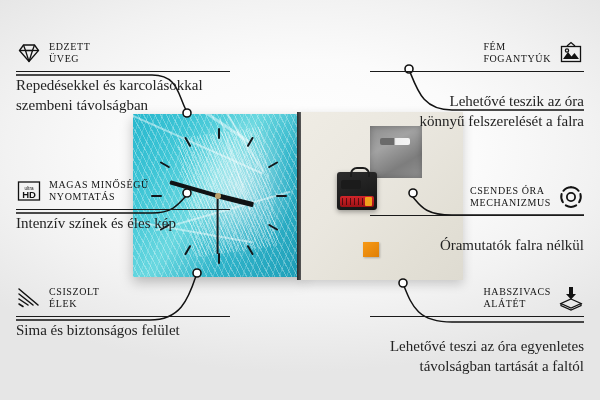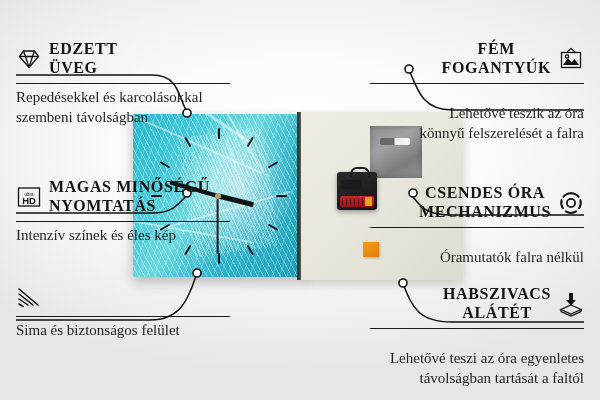--- a/index.html
+++ b/index.html
@@ -103,31 +103,31 @@
   .hand-h{width:5px;height:36px;margin-left:-2.5px;margin-top:-36px;}
   .hand-m{width:4px;height:50px;margin-left:-2px;margin-top:-50px;}
   .hand-s{width:1.6px;height:58px;margin-left:-.8px;margin-top:-58px;background:#1a1c1f;}
   .cap{position:absolute;left:50%;top:50%;width:6px;height:6px;margin:-3px 0 0 -3px;
        border-radius:50%;background:#b9a06a;}
 
   
   .callout{position:absolute;width:214px;}
   .callout .head{display:flex;align-items:center;gap:7px;}
   .callout .title{
-    font-size:16px;letter-spacing:.6px;color:#141414;line-height:1.18;
-    font-weight:bold;text-transform:uppercase;
+    font-size:10px;letter-spacing:.6px;color:#141414;line-height:1.18;
+    font-weight:normal;text-transform:uppercase;
   }
   .callout .rule{height:1px;background:#1a1a1a;margin:5px 0 4px;}
   .callout .desc{font-size:15px;color:#232323;line-height:1.32;}
 
   .left-co .head{justify-content:flex-start;}
   .left-co .title{text-align:left;}
   .left-co .desc{text-align:left;}
   .right-co .head{justify-content:flex-end;}
-  .right-co .title{text-align:center;}
+  .right-co .title{text-align:left;}
   .right-co .desc{text-align:right;margin-top:20px;}
 
   .ico{width:26px;height:26px;flex:0 0 26px;display:block;}
   .ico svg{display:block;width:26px;height:26px;}
 
   .lines{position:absolute;inset:0;pointer-events:none;}
 </style>
 </head>
 <body>
 
@@ -252,20 +252,24 @@
       <span class="ico">
         <svg viewBox="0 0 26 26">
             <g stroke="#121212" stroke-width="1.5" stroke-linecap="round">
           <line x1="3" y1="4" x2="22" y2="20"></line>
           <line x1="3" y1="9" x2="17" y2="20"></line>
           <line x1="3" y1="14" x2="12" y2="20"></line>
           <line x1="3" y1="19" x2="7" y2="21.5"></line>
         </g>
           </svg>
       </span>
+      <span class="title">
+        <span>CSISZOLT</span><br>
+        <span>ÉLEK</span>
+      </span>
     </div>
     <div class="rule"></div>
     <div class="desc">
       <span>Sima és biztonságos felület</span>
     </div>
   </div>
 
   <div class="callout right-co" style="left:370px;top:40px;">
     <div class="head">
       <span class="title">

